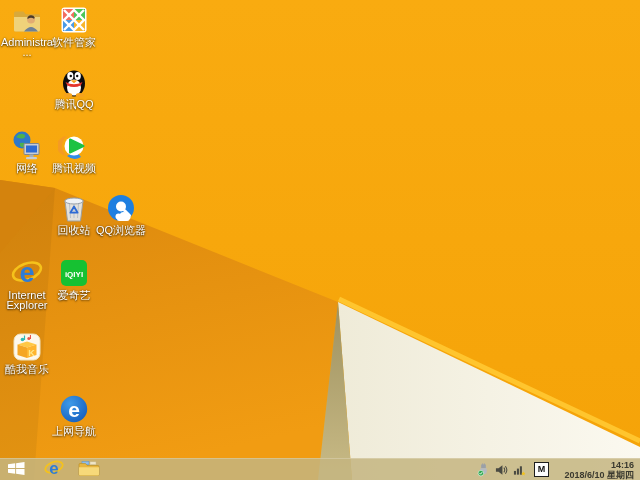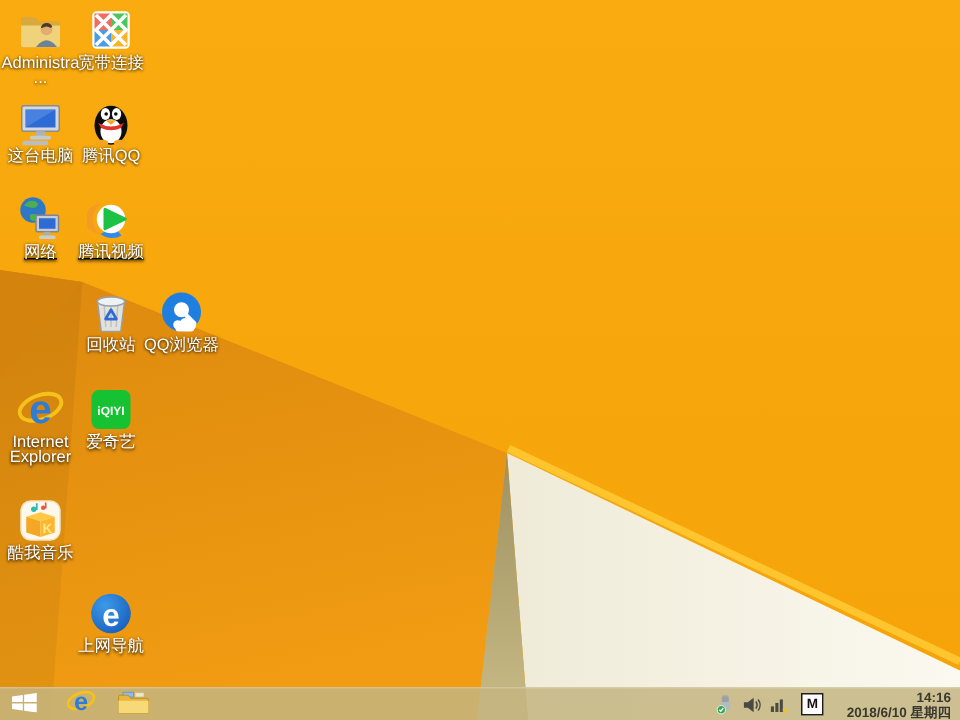--- a/index.html
+++ b/index.html
@@ -14,21 +14,21 @@
   
   .cell{position:absolute;width:54px;text-align:center;cursor:default;}
   .cell .ic{display:block;width:32px;height:32px;margin:0 auto;}
   .cell .ic svg{display:block;width:32px;height:32px;}
   .lbl{
     margin-top:1px;color:#fff;font-size:11px;line-height:10px;
     text-shadow:0 1px 2px rgba(0,0,0,.7),0 0 2px rgba(0,0,0,.45);
     word-wrap:break-word;
   }
   .c1{left:0;} .c2{left:47px;}
-  .r1{top:4px;} .r2{top:66px;} .r3{top:130px;text-decoration:underline;} .r4{top:192px;margin-left:47px;}
+  .r1{top:4px;} .r2{top:66px;} .r3{top:130px;} .r4{top:192px;margin-left:47px;}
   .r5{top:257px;} .r6{top:331px;} .r7{top:393px;}
 
   
   .taskbar{
     position:absolute;left:0;bottom:0;width:640px;height:22px;
     background:rgba(196,181,128,0.85);
     border-top:1px solid rgba(255,255,255,0.22);
     box-sizing:border-box;
     display:flex;align-items:center;
   }
@@ -88,33 +88,20 @@
       <path d="M3 9 a1.5 1.5 0 0 1 1.5 -1.5 h8 l2.2 2.8 H27.5 a1.5 1.5 0 0 1 1.5 1.5 V26 a1.5 1.5 0 0 1 -1.5 1.5 H4.5 A1.5 1.5 0 0 1 3 26z" fill="#D8A93C"></path>
       <path d="M3 13 h26 v13 a1.5 1.5 0 0 1 -1.5 1.5 h-23 A1.5 1.5 0 0 1 3 26z" fill="#EFD27A"></path>
       <circle cx="20" cy="15.5" r="4" fill="#E2AC72"></circle>
       <path d="M16.2 14.5 a4 4 0 0 1 7.6 -.8 l-.8 1 q-3 -2 -6 0z" fill="#4A3A28"></path>
       <path d="M13 27.4 q7 -9 14 0z" fill="#6E8196"></path>
     </svg>
       </span>
     <div class="lbl">Administra...</div>
   </div>
 
-  <div class="cell c1 r2">
-    <span class="ic">
-        <svg viewBox="0 0 32 32">
-      <rect x="3.5" y="4.5" width="25" height="17" rx="1.5" fill="#D4D8DD" stroke="#868C95"></rect>
-      <rect x="6" y="7" width="20" height="12" fill="#2E6BD4"></rect>
-      <path d="M6 7 h20 l-20 12z" fill="#5E93E8" opacity=".55"></path>
-      <rect x="13" y="21.5" width="6" height="3" fill="#AEB3BA"></rect>
-      <rect x="9" y="24.5" width="14" height="2.5" rx="1" fill="#C5CAD0"></rect>
-      <rect x="4" y="27.8" width="17" height="3" rx="1" fill="#B9BEC5"></rect>
-    </svg>
-      </span>
-    <div class="lbl">这台电脑</div>
-  </div>
 
   <div class="cell c1 r3">
     <span class="ic">
         <svg viewBox="0 0 32 32">
       <circle cx="11" cy="10" r="8.5" fill="#2F78C8"></circle>
       <path d="M5 7 q3 -4 7 -3 q3 1 2 3 q-1 2 -4 1.5 q-3 -.5 -5 -1.5z M9 13 q4 -1 6 1 q1 2 -1 3 q-3 1 -5 -1z" fill="#4CB04F"></path>
       <rect x="13" y="13.5" width="15" height="11" rx="1" fill="#C9CDD3" stroke="#80868F"></rect>
       <rect x="15" y="15.5" width="11" height="7" fill="#2E6BD4"></rect>
       <rect x="18.5" y="24.5" width="4" height="2.5" fill="#A9AEB5"></rect>
       <rect x="15" y="27" width="11" height="2.3" rx="1" fill="#C9CDD3"></rect>
@@ -168,21 +155,21 @@
         <svg viewBox="0 0 32 32">
       <rect x="3.5" y="3.5" width="25" height="25" rx="3" fill="#fff"></rect>
       <rect x="5" y="5" width="11" height="11" fill="#F26D5F"></rect>
       <rect x="16" y="5" width="11" height="11" fill="#4CC65A"></rect>
       <rect x="5" y="16" width="11" height="11" fill="#4A9BE8"></rect>
       <rect x="16" y="16" width="11" height="11" fill="#F7B52C"></rect>
       <path d="M16 6 L26 16 L16 26 L6 16 Z" fill="none" stroke="#fff" stroke-width="2.4"></path>
       <path d="M6 6 L26 26 M26 6 L6 26" stroke="#fff" stroke-width="2.4"></path>
     </svg>
       </span>
-    <div class="lbl">宽带连接</div>
+    <div class="lbl">软件管家</div>
   </div>
 
   <div class="cell c2 r2">
     <span class="ic">
         <svg viewBox="0 0 32 32">
       <ellipse cx="16" cy="17.5" rx="11" ry="13" fill="#0D0D0D"></ellipse>
       <ellipse cx="16" cy="21.5" rx="7" ry="8" fill="#fff"></ellipse>
       <ellipse cx="12.3" cy="10" rx="3.1" ry="4" fill="#fff"></ellipse>
       <ellipse cx="19.7" cy="10" rx="3.1" ry="4" fill="#fff"></ellipse>
       <circle cx="12.8" cy="10" r="1.2" fill="#0D0D0D"></circle>

